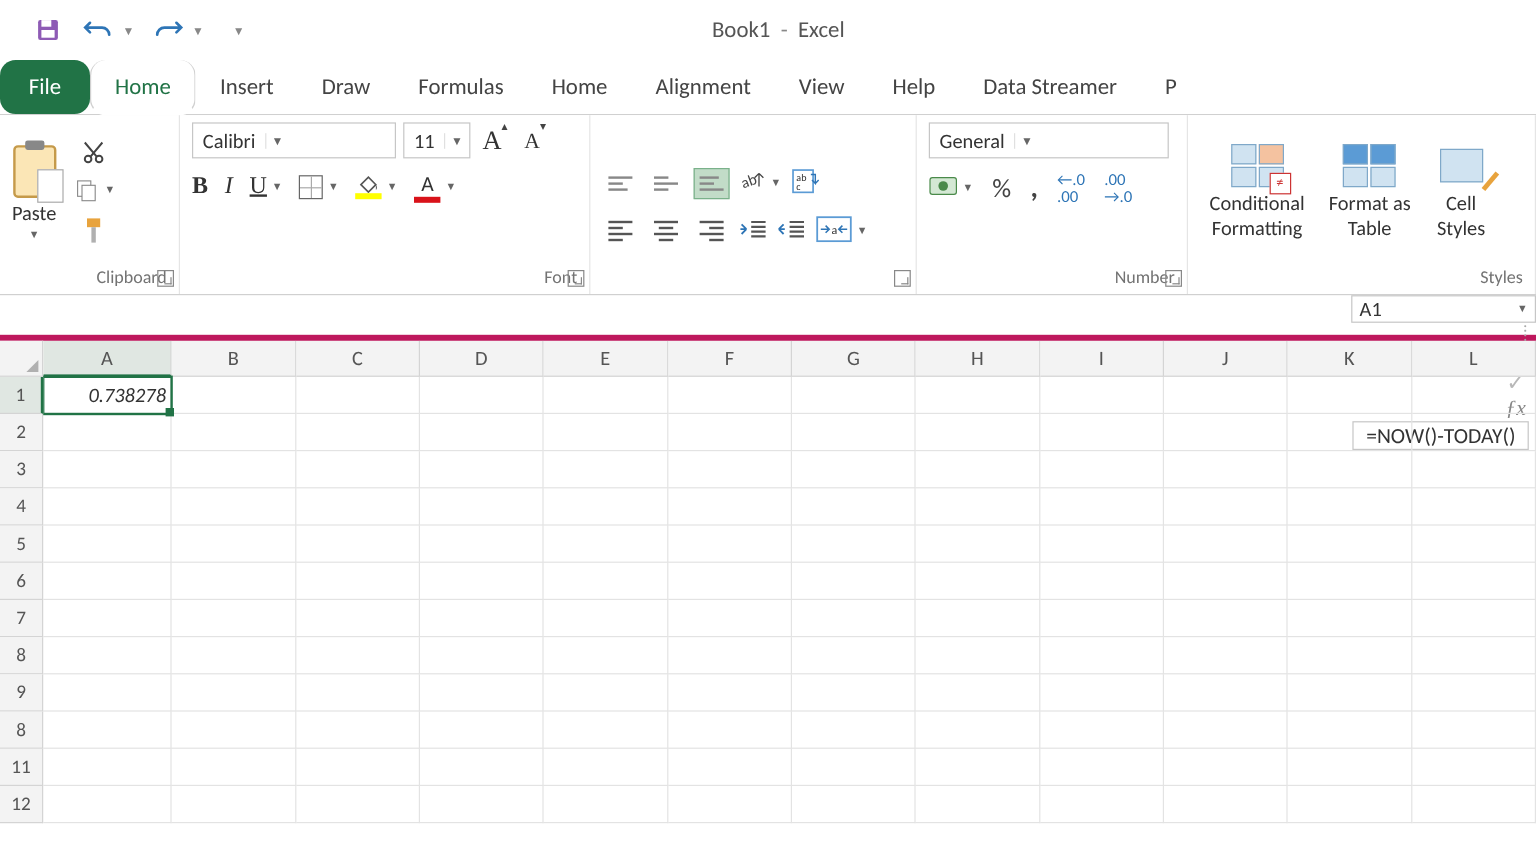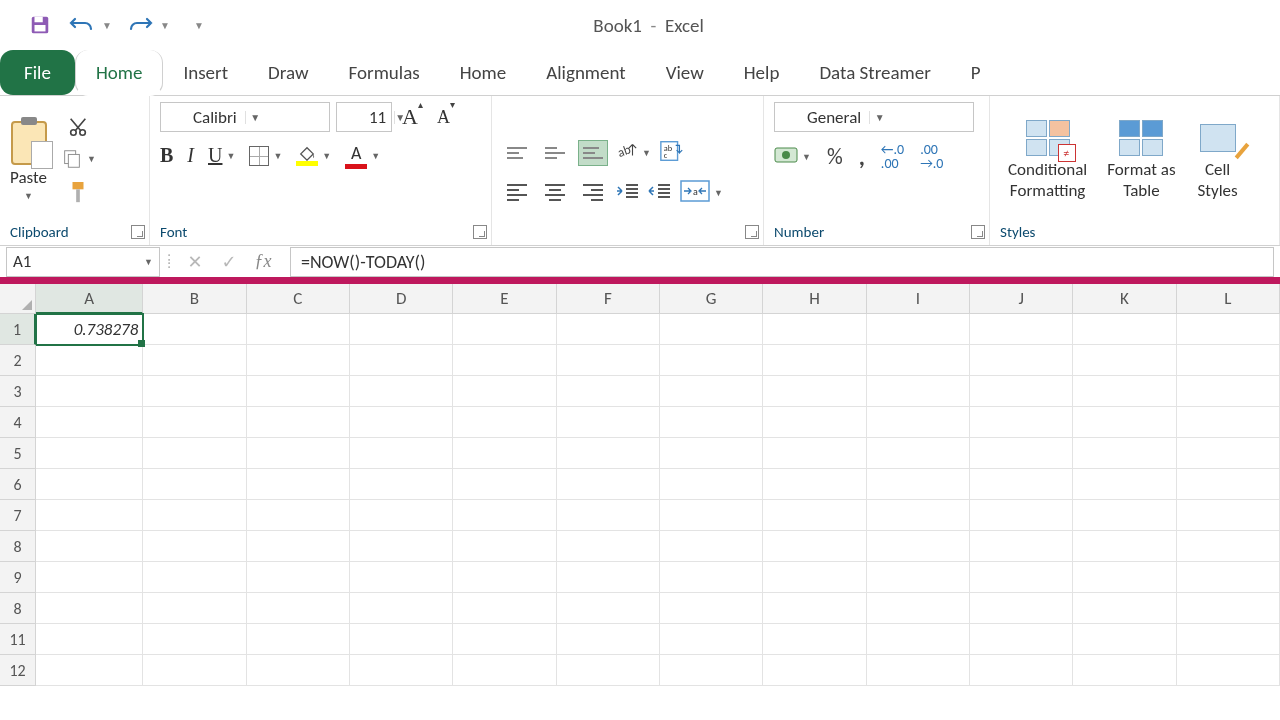--- a/index.html
+++ b/index.html
@@ -15,41 +15,41 @@
 
   
   .ribbon-tabs { height: 46px; display: flex; align-items: stretch; border-bottom: 1px solid #d0d0d0; }
   .ribbon-tab { padding: 0 20px; display: flex; align-items: center; font-size: 19px; color: #444; cursor: pointer; border-radius: 13px; }
   .ribbon-tab.file { background: #217346; color: #fff; padding: 0 24px; }
   .ribbon-tab.active { color: #217346; background: #fff; border: 1px solid #d0d0d0; border-bottom: 2px solid #fff; margin-bottom: -1px; border-top: none; }
 
   
   .ribbon { height: 150px; background: #ffffff; display: flex; border-bottom: 1px solid #d0d0d0; }
   .group { border-right: 1px solid #e5e5e5; padding: 6px 10px 4px 10px; display: flex; flex-direction: column; justify-content: space-between; position:relative;}
-  .group-label { font-size: 15px; color: #0c4a6e; text-align: left; padding-top: 4px; position: relative;}
+  .group-label { font-size: 15px; color: #737373; text-align: right; padding-top: 4px; position: relative;}
   .group-body { flex: 1; display: flex; align-items: center; gap: 8px; }
   .launcher { position: absolute; right: 4px; bottom: 6px; width: 14px; height: 14px; border: 1px solid #888; }
   .launcher::after { content:""; position:absolute; right:1px; bottom:1px; width:5px; height:5px; border-right:1px solid #888; border-bottom:1px solid #888;}
 
   .btn { cursor: pointer; }
   .dd-arrow { font-size: 9px; color: #666; }
 
   
   .paste-big { display:flex; flex-direction:column; align-items:center; gap:2px; }
   .paste-icon { width:36px; height:44px; position:relative;}
   .paste-icon .board{position:absolute;inset:0;border:2px solid #c59a4a;border-radius:4px;background:#fbe6b6;}
   .paste-icon .clip{position:absolute;top:-4px;left:50%;transform:translateX(-50%);width:16px;height:8px;background:#888;border-radius:2px;}
   .paste-icon .sheet{position:absolute;right:-6px;bottom:-4px;width:22px;height:28px;background:#fff;border:1px solid #aaa;}
   .paste-label{font-size:17px;color:#333;}
   .mini-col { display:flex; flex-direction:column; gap:10px; align-items:center; padding-left:6px;}
   .scissors-icon svg, .copy-icon svg, .brush-icon svg { display:block;}
   
   
   .font-row{display:flex;gap:6px;align-items:center;}
-  .combo{border:1px solid #c6c6c6;height:30px;display:flex;align-items:center;background:#fff;padding-left:24px;}
+  .combo{border:1px solid #c6c6c6;height:30px;display:flex;align-items:center;background:#fff;}
   .combo .val{padding:0 8px;font-size:17px;color:#333;}
   .combo .arr{width:20px;text-align:center;color:#666;border-left:1px solid #e0e0e0;font-size:10px;}
   .font-name{width:170px;}
   .font-size{width:56px;}
   .grow-font,.shrink-font{font-family:"Times New Roman",serif;padding:0 4px;}
   .grow-font{font-size:22px;color:#333;position:relative;}
   .grow-font sup,.shrink-font sup{font-size:10px;position:relative;top:-8px;color:#444;}
   .shrink-font{font-size:18px;color:#333;}
   .font-row2{display:flex;gap:14px;align-items:center;margin-top:10px;}
   .bold{font-weight:bold;font-size:20px;font-family:"Times New Roman";}
@@ -87,21 +87,21 @@
   .big-btn .lbl{font-size:17px;text-align:center;line-height:1.2;}
   .cf-icon,.fat-icon,.cs-icon{width:44px;height:36px;position:relative;}
   .cf-icon .grid,.fat-icon .grid{position:absolute;inset:0;display:grid;grid-template-columns:1fr 1fr;grid-template-rows:1fr 1fr;gap:2px;}
   .cf-icon .grid div,.fat-icon .grid div{background:#d0e3f1;border:1px solid #7fa8c9;}
   .cf-icon .mark{position:absolute;right:-6px;bottom:-6px;width:18px;height:18px;background:#fff;border:1px solid #c33;color:#c33;font-size:12px;display:flex;align-items:center;justify-content:center;}
   .fat-icon .grid div:first-child{background:#5b9bd5;}
   .cs-icon .cell{position:absolute;inset:4px;background:#d0e3f1;border:1px solid #7fa8c9;}
   .cs-icon .pen{position:absolute;right:-4px;bottom:-4px;width:4px;height:18px;background:#e8a33d;transform:rotate(40deg);}
 
   
-  .formula-bar{height:38px;display:flex;align-items:center;border-bottom:7px solid #be185d;}
+  .formula-bar{height:38px;display:flex;align-items:flex-end;border-bottom:5px solid #be185d;flex-direction:column;}
   .name-box{width:154px;height:30px;border:1px solid #c6c6c6;margin-left:6px;display:flex;align-items:center;justify-content:space-between;padding:0 6px;font-size:17px;}
   .fb-sep{width:18px;text-align:center;color:#aaa;}
   .fb-btn{width:34px;height:30px;display:flex;align-items:center;justify-content:center;color:#b8b8b8;font-size:18px;}
   .fx{font-style:italic;font-family:"Times New Roman";color:#888;font-size:18px;}
   .formula-input{flex:1;border:1px solid #c6c6c6;height:30px;margin:0 6px 0 10px;padding:0 10px;font-size:18px;display:flex;align-items:center;}
 
   
   .sheet{display:flex;height:calc(720px - 50px - 46px - 150px - 38px);}
   .rowhdrs{display:flex;flex-direction:column;}
   .corner{width:36px;height:30px;background:#f3f3f3;border-right:1px solid #d4d4d4;border-bottom:1px solid #d4d4d4;position:relative;}

